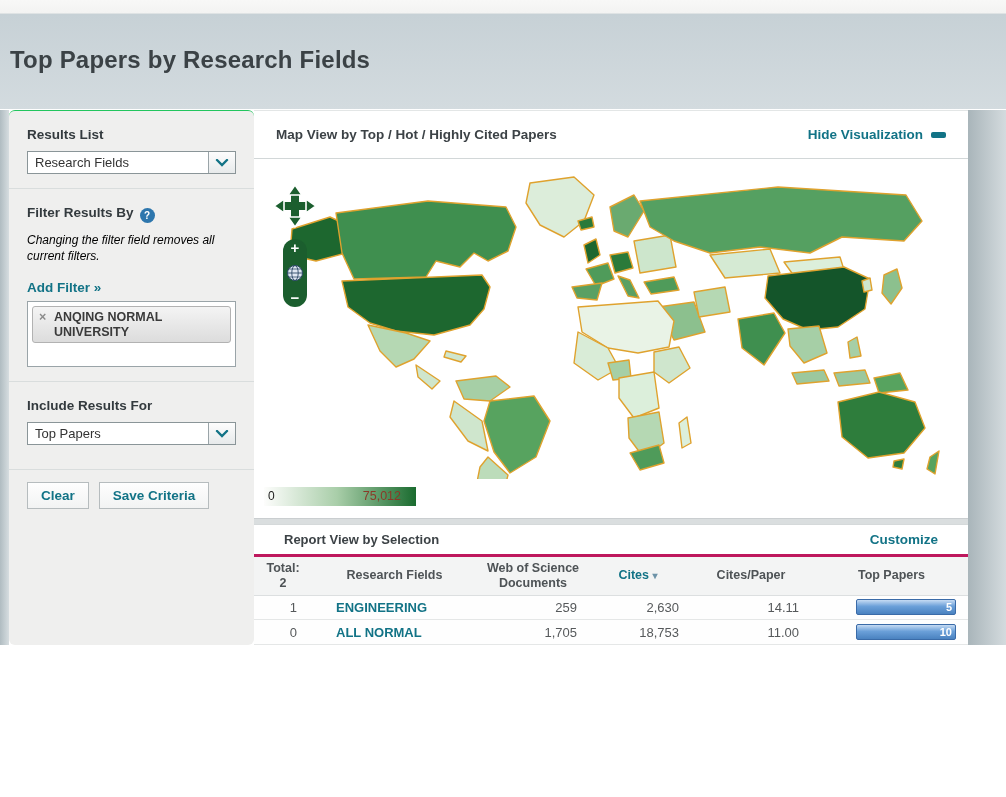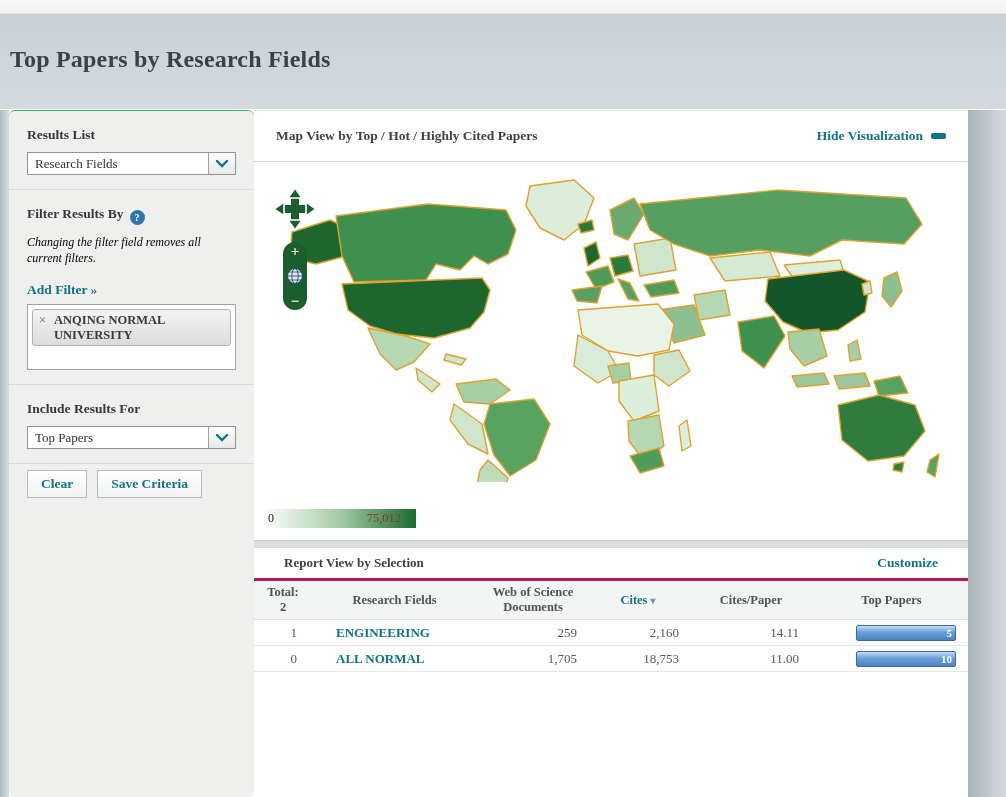--- a/index.html
+++ b/index.html
@@ -1,18 +1,18 @@
 <!DOCTYPE html>
 <html><head>
 <meta charset="utf-8">
 <style>
   * { margin:0; padding:0; box-sizing:border-box; }
   html,body { width:1006px; height:797px; overflow:hidden; }
   body { font-family:"Liberation Sans", sans-serif; background:#fff; }
-  .page { position:relative; width:1006px; height:797px;font-family:Liberation Serif, serif; }
+  .page { position:relative; width:1006px; height:645px; }
 
   
   .top-strip { height:14px; background:linear-gradient(#f8f8f7,#f3f3f2); border-bottom:1px solid #dfe3e4; }
   .title-band { height:95px; background:linear-gradient(#c7d1d6,#d3dbdf); padding:32px 0 0 10px; }
   .title-band h1 { font-size:24px; font-weight:bold; color:#3b4246; letter-spacing:0.2px; }
 
   
   .content { position:absolute; top:110px; left:0; right:0; bottom:0; display:flex; }
   .left-strip { width:9px; background:linear-gradient(to right,#b0bcc1,#d6dde0); }
   .right-strip { width:38px; background:linear-gradient(to right,#a9b5ba,#d4dbde); }
@@ -30,21 +30,21 @@
   .link { color:#127386; font-weight:bold; text-decoration:none; cursor:pointer; }
   .add-filter { display:inline-block; font-size:13.5px; margin-bottom:6px; }
   .selectbox { display:flex; height:23px; border:1px solid #8a9598; background:#fff; cursor:pointer; }
   .selectbox .sel-val { flex:1; padding:3px 7px; color:#333; font-size:13px; white-space:nowrap; overflow:hidden; }
   .selectbox .sel-btn { width:27px; border-left:1px solid #9aa4a8; background:linear-gradient(#fdfdfd,#e7eaeb);
                         display:flex; align-items:center; justify-content:center; }
   .filterbox { background:#fff; border:1px solid #9aa4a8; height:66px; padding:4px; }
   .chip { position:relative; background:linear-gradient(#f4f4f4,#dcdcdc); border:1px solid #b2b2b2; border-radius:3px;
           padding:3px 6px 3px 21px; color:#3a3a3a; font-size:12.5px; font-weight:bold; line-height:1.15; }
   .chip .x { position:absolute; left:6px; top:3px; color:#8b8b8b; font-weight:bold; cursor:pointer; }
-  .btn-row { display:flex; gap:10px; padding-top:6px; }
+  .btn-row { display:flex; gap:10px; padding-top:12px;margin-top:10px; }
   .btn { background:linear-gradient(#fefefe,#f2f3f3); border:1px solid #b6bcbe; color:#127386; font-weight:bold;
          font-size:13.5px; padding:5px 13px; cursor:pointer; font-family:inherit; }
 
   
   .main { width:714px; background:#fff; border-top:1px solid #e3e6e6; display:flex; flex-direction:column; }
   .panel-header { height:51px; display:flex; align-items:center; justify-content:space-between;
                   padding:0 22px 0 22px; border-bottom:1px solid #d2d7d8; }
   .panel-title { font-weight:bold; color:#3c4246; font-size:13.5px; }
   .hide-link { display:flex; align-items:center; gap:8px; font-size:13.5px; }
   .minus-icon { width:15px; height:6px; background:#127386; border-radius:2px; display:inline-block; }
@@ -255,21 +255,21 @@
           <span class="tri">▾</span>
         </div>
         <div class="th">Cites/Paper</div>
         <div class="th">Top Papers</div>
       </div>
 
       <div class="grid trow">
         <div class="td-rank">1</div>
         <div class="td-field"><a class="link">ENGINEERING</a></div>
         <div class="td-num td-docs">259</div>
-        <div class="td-num td-cites">2,160</div>
+        <div class="td-num td-cites">2,630</div>
         <div class="td-num td-cpp">14.11</div>
         <div class="td-bar">
           <div class="bar">
             <span>5</span>
           </div>
         </div>
       </div>
 
       <div class="grid trow">
         <div class="td-rank">0</div>

